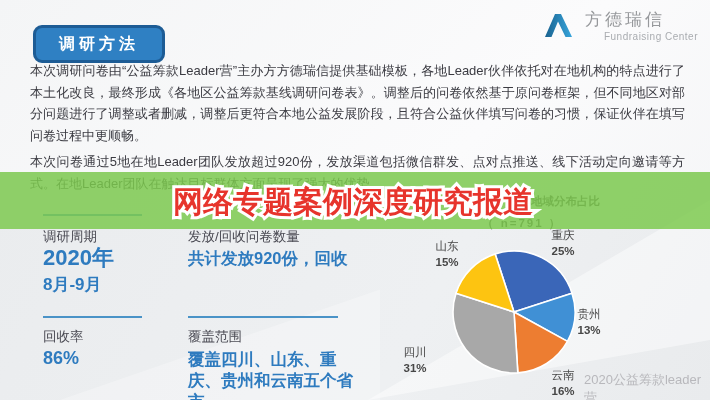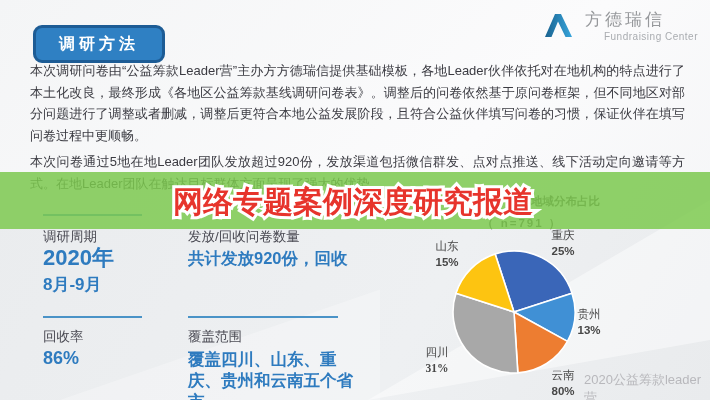--- a/index.html
+++ b/index.html
@@ -54,21 +54,21 @@
   .coverage-value { left:188px; top:349px; width:178px; line-height:21px; }
 
   
   .pie-svg { position:absolute; left:450px; top:248px; width:128px; height:128px; }
   .plabel { position:absolute; width:46px; text-align:center; font-size:11.5px; color:#474747;
             line-height:16px; }
   .plabel b { font-weight:bold; }
   .lb-shandong { left:424px; top:238px; }
   .lb-chongqing { left:540px; top:227px; }
   .lb-guizhou { left:566px; top:306px; }
-  .lb-sichuan { left:414px; top:344px;font-family:Liberation Serif, serif; }
+  .lb-sichuan { left:392px; top:344px; }
   .lb-yunnan { left:540px; top:367px; }
 
   .watermark { position:absolute; left:584px; top:371px; font-size:13px; color:#b8b8bc; }
 
   
   .band { position:absolute; left:0; top:172px; width:710px; height:57px;
           background:rgba(124,201,78,0.84); z-index:5; }
   .overlay-title { position:absolute; left:0; top:182px; width:706px; text-align:center;
                    font-size:30px; font-weight:900; z-index:6; letter-spacing:0px; }
   .overlay-title .outline { position:absolute; left:0; top:0; width:100%;
@@ -133,21 +133,21 @@
   <div class="plabel lb-chongqing">
     <span>重庆</span><br>
     <b>25%</b>
   </div>
   <div class="plabel lb-guizhou">
     <span>贵州</span><br>
     <b>13%</b>
   </div>
   <div class="plabel lb-yunnan">
     <span>云南</span><br>
-    <b>80%</b>
+    <b>16%</b>
   </div>
   <div class="plabel lb-sichuan">
     <span>四川</span><br>
     <b>31%</b>
   </div>
   <div class="plabel lb-shandong">
     <span>山东</span><br>
     <b>15%</b>
   </div>
 

